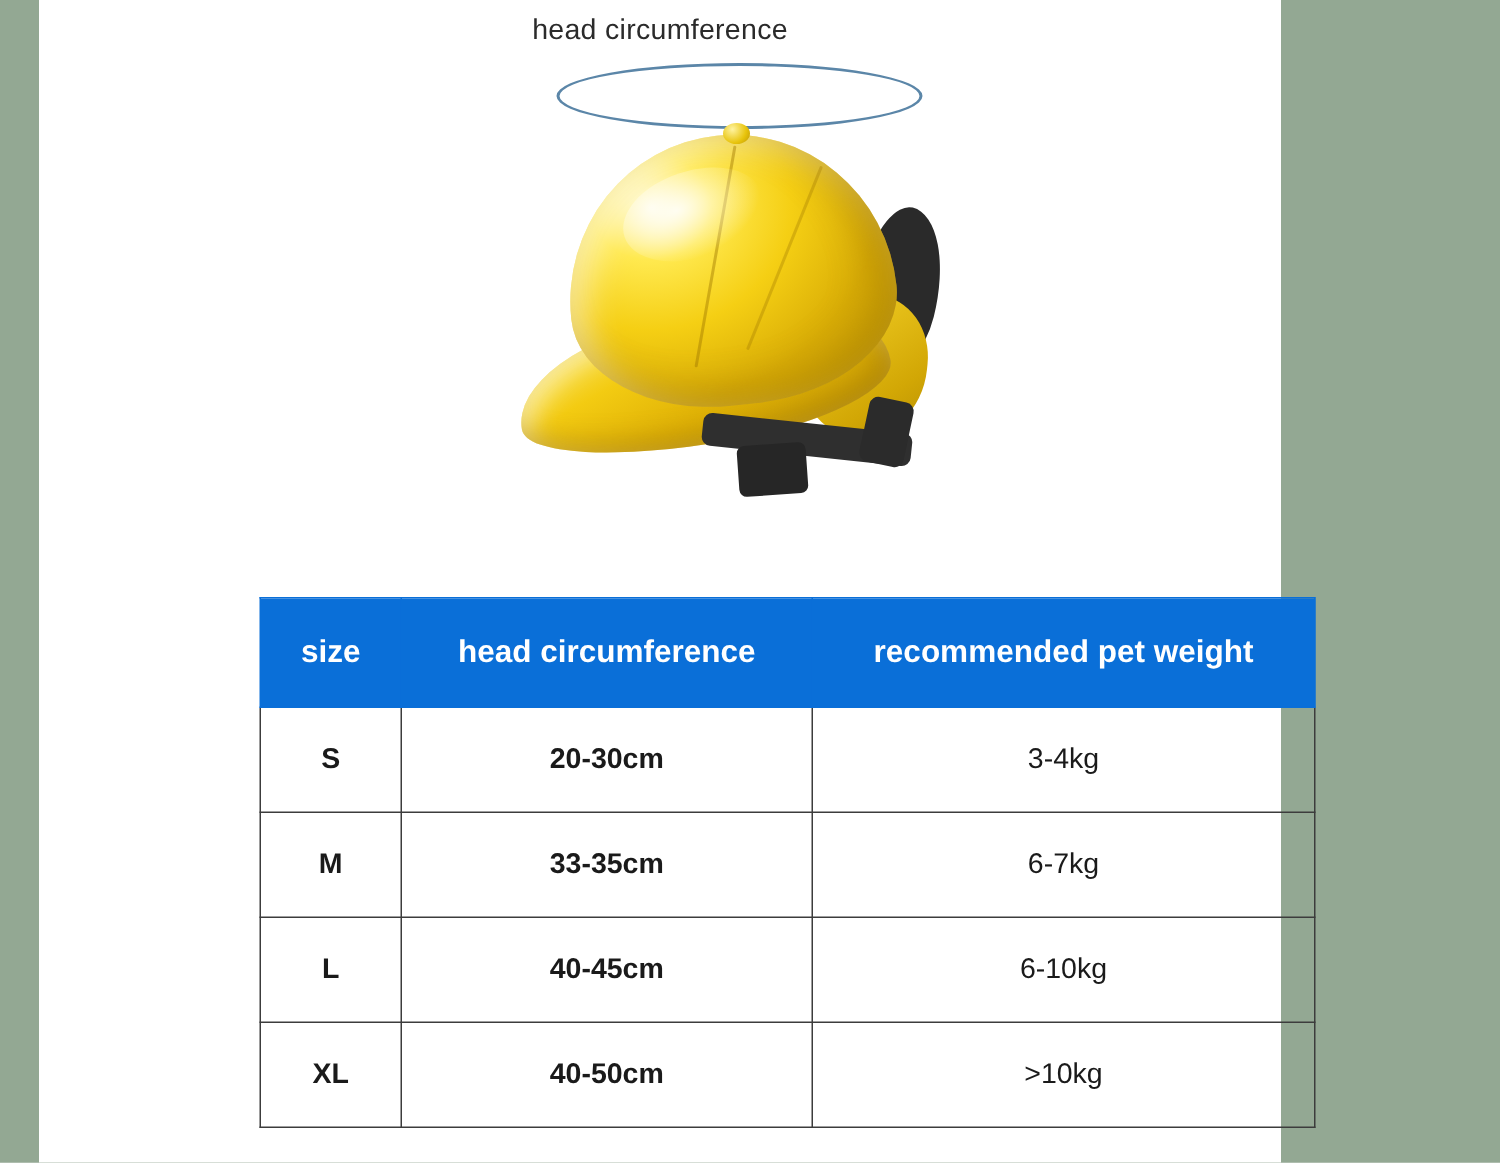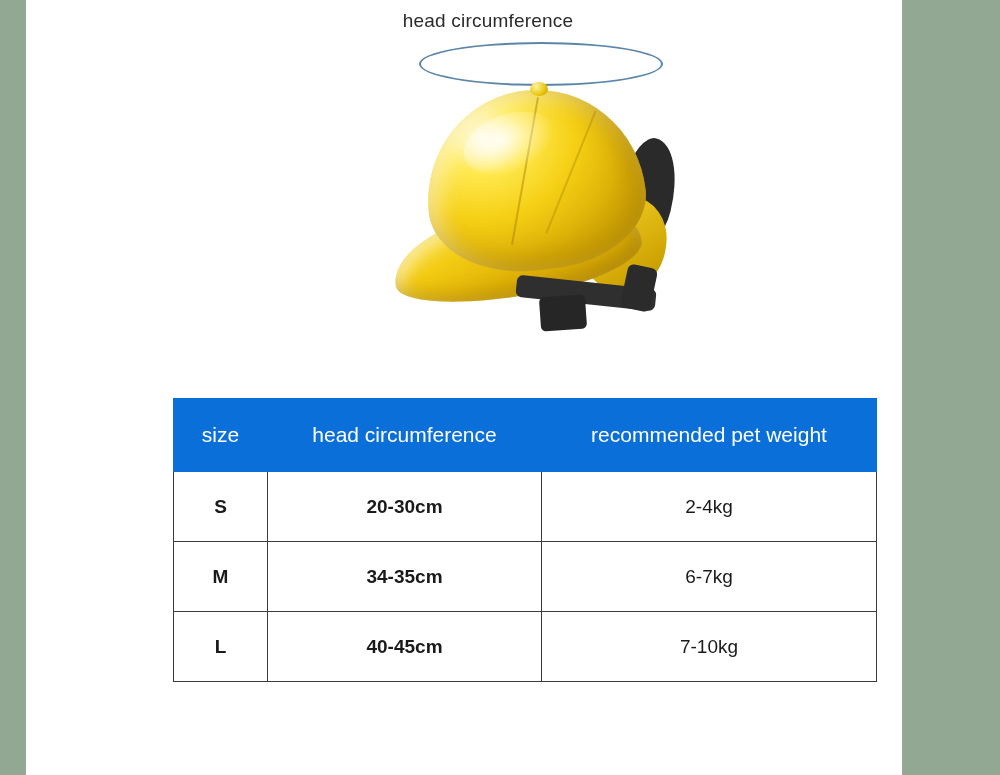--- a/index.html
+++ b/index.html
@@ -19,21 +19,20 @@
     height: 775px;
     background: #93a893;
   }
   .white-panel {
     position: absolute;
     left: 26px;
     top: 0;
     width: 828px;
     height: 775px;
     background: #ffffff;
-    padding-left: 48px;
   }
   
   .illustration {
     position: relative;
     width: 828px;
     height: 375px;
   }
   .caption {
     position: absolute;
     left: 0;
@@ -187,21 +186,21 @@
   }
   table.size-table {
     border-collapse: collapse;
     width: 703px;
     table-layout: fixed;
   }
   table.size-table th {
     background: #0a6fd8;
     color: #ffffff;
     font-size: 21px;
-    font-weight: normal;
+    font-weight: bold;
     height: 70px;
     border: 1px solid #0a6fd8;
     text-align: center;
   }
   table.size-table td {
     border: 1px solid #3c3c3c;
     height: 67px;
     text-align: center;
     color: #1a1a1a;
     font-size: 19px;
@@ -259,30 +258,35 @@
           <tr>
             <th>size</th>
             <th>head circumference</th>
             <th>recommended pet weight</th>
           </tr>
         </thead>
         <tbody>
           <tr>
             <td class="col-size">S</td>
             <td class="col-circ">20-30cm</td>
-            <td class="col-weight">2-4kg</td>
+            <td class="col-weight">3-4kg</td>
           </tr>
           <tr>
             <td class="col-size">M</td>
-            <td class="col-circ">34-35cm</td>
+            <td class="col-circ">33-35cm</td>
             <td class="col-weight">6-7kg</td>
           </tr>
           <tr>
             <td class="col-size">L</td>
             <td class="col-circ">40-45cm</td>
-            <td class="col-weight">7-10kg</td>
+            <td class="col-weight">6-10kg</td>
+          </tr>
+          <tr>
+            <td class="col-size">XL</td>
+            <td class="col-circ">40-50cm</td>
+            <td class="col-weight">&gt;10kg</td>
           </tr>
         </tbody>
       </table>
     </div>
 
   </div>
 </div>
 
 </body></html>

